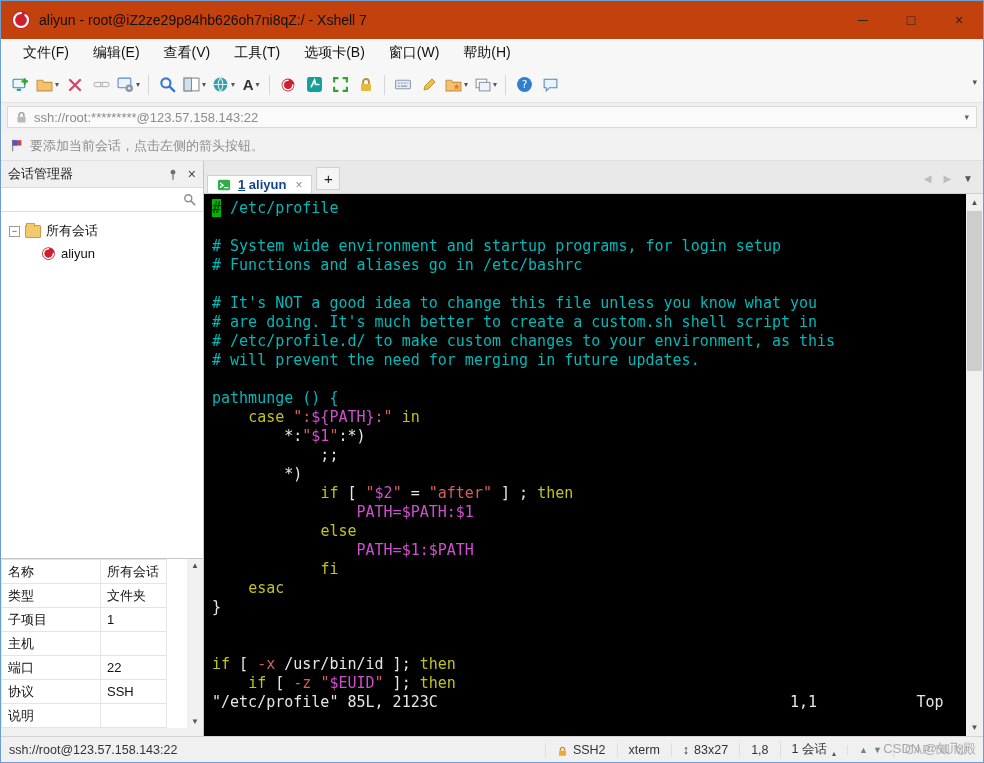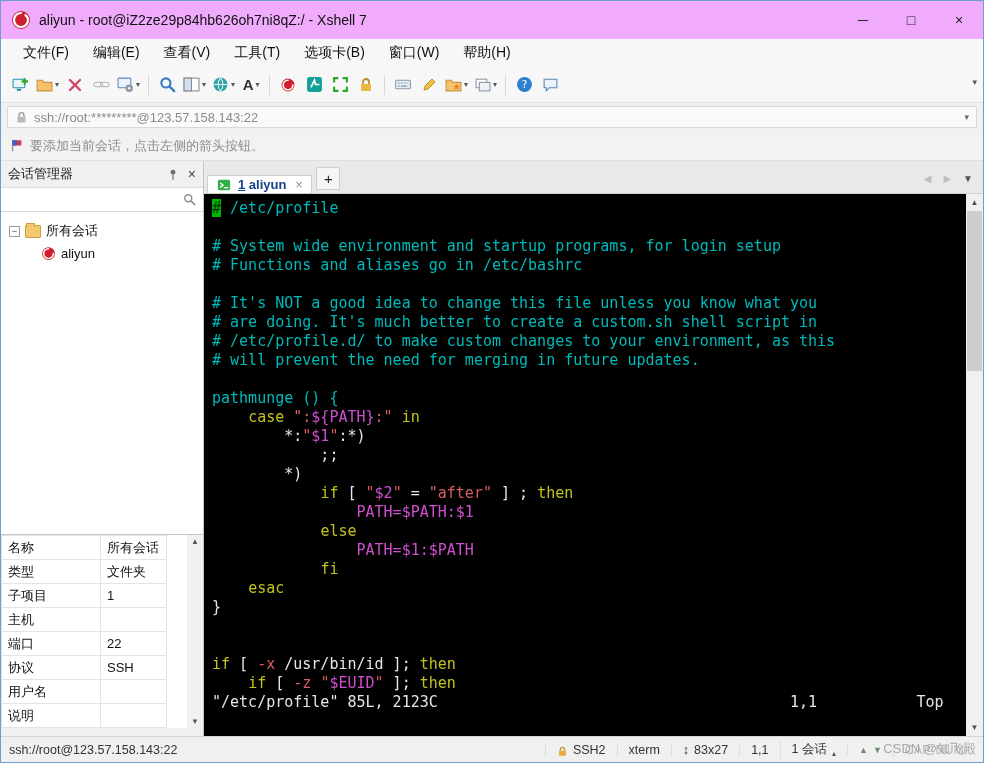--- a/index.html
+++ b/index.html
@@ -1,21 +1,21 @@
 <!DOCTYPE html>
 <html><head>
 <meta charset="utf-8">
 <style>
   * { margin:0; padding:0; box-sizing:border-box; }
   html,body { width:984px; height:763px; overflow:hidden; background:#fff;
     font-family:"Liberation Sans","DejaVu Sans",sans-serif; }
   .window { width:984px; height:763px; border:1px solid #6d9dd1; display:flex; flex-direction:column; background:#f0f0f0; }
 
   
-  .titlebar { height:38px; background:#f0abfc; display:flex; align-items:center; padding-left:10px; flex:0 0 auto; }
+  .titlebar { height:38px; background:#c2410c; display:flex; align-items:center; padding-left:10px; flex:0 0 auto; }
   .logo { width:20px; height:20px; flex:0 0 auto; }
   .title-text { font-size:14px; color:#111; margin-left:8px; }
   .win-btns { margin-left:auto; display:flex; height:100%; }
   .win-btn { width:48px; display:flex; align-items:center; justify-content:center; font-size:14px; color:#222; }
 
   
   .menubar { height:28px; background:#f7f7f7; display:flex; align-items:center; padding-left:10px; font-size:14px; color:#111; flex:0 0 auto; }
   .menu-item { padding:4px 12px; }
 
   
@@ -320,24 +320,20 @@
                 <td class="plabel">主机</td>
                 <td></td>
               </tr>
               <tr>
                 <td class="plabel">端口</td>
                 <td>22</td>
               </tr>
               <tr>
                 <td class="plabel">协议</td>
                 <td>SSH</td>
-              </tr>
-              <tr>
-                <td class="plabel">用户名</td>
-                <td></td>
               </tr>
               <tr>
                 <td class="plabel">说明</td>
                 <td></td>
               </tr>
             </tbody>
           </table>
         <div class="props-scroll">
           <span>▲</span>
           <span>▼</span>
@@ -383,21 +379,21 @@
             <path d="M5 7V5a3 3 0 0 1 6 0v2" stroke="#c8922e" stroke-width="2" fill="none"></path>
             <rect x="3" y="7" width="10" height="7" rx="1" fill="#e8a93a"></rect>
           </svg>
         <span>SSH2</span>
       </span>
       <span class="sb-item">xterm</span>
       <span class="sb-item">
         <span>↕</span>
         <span>83x27</span>
       </span>
-      <span class="sb-item">1,1</span>
+      <span class="sb-item">1,8</span>
       <span class="sb-item">
         <span>1 会话</span>
         <span class="sb-dd">▴</span>
       </span>
       <span class="sb-item">
         <span class="sb-arrow">▲</span>
         <span class="sb-arrow">▼</span>
       </span>
       <span class="sb-item sb-dim">
         <span>CAP</span>

